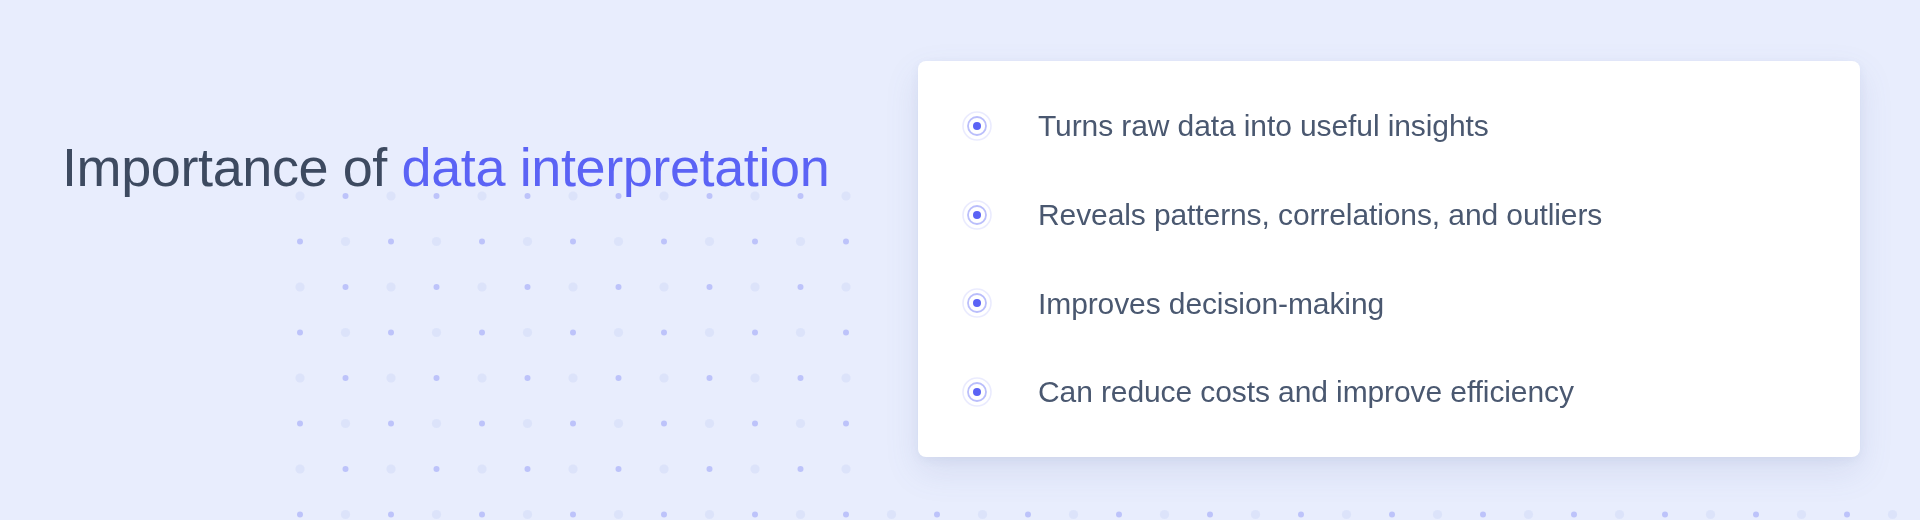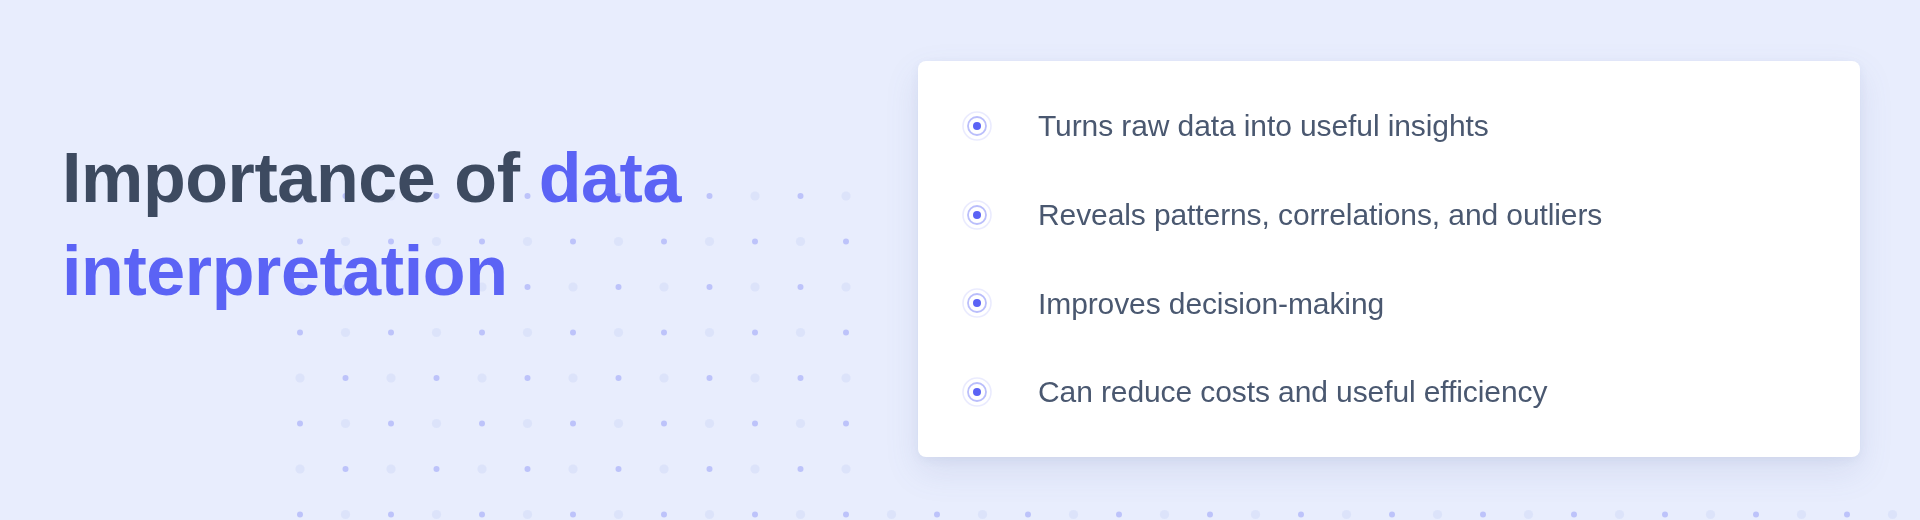--- a/index.html
+++ b/index.html
@@ -33,23 +33,23 @@
 
   
   .heading-block {
     position:absolute;
     left:62px;
     top:132px;
     width:790px;
   }
 
   .heading {
-    font-size:70px;
+    font-size:54px;
     line-height:1.33;
-    font-weight:700;
+    font-weight:400;
     letter-spacing:-0.4px;
     color:#3d4a60;
     white-space:pre-wrap;
   }
 
   .heading .accent { color:#5b63f5; }
 
   
   .card {
     position:absolute;
@@ -273,18 +273,18 @@
           <span class="bullet-text">Improves decision-making</span>
         </li>
         <li class="bullet-item">
           <span class="bullet-icon">
             <svg width="34" height="34" viewBox="0 0 34 34">
               <circle cx="17" cy="17" r="14" fill="none" stroke="#5b63f5" stroke-opacity="0.13" stroke-width="1.6"></circle>
               <circle cx="17" cy="17" r="9" fill="none" stroke="#5b63f5" stroke-opacity="0.42" stroke-width="1.8"></circle>
               <circle cx="17" cy="17" r="4" fill="#5b63f5"></circle>
             </svg>
           </span>
-          <span class="bullet-text">Can reduce costs and useful efficiency</span>
+          <span class="bullet-text">Can reduce costs and improve efficiency</span>
         </li>
       </ul>
   </div>
 
 </div>
 
 </body></html>

